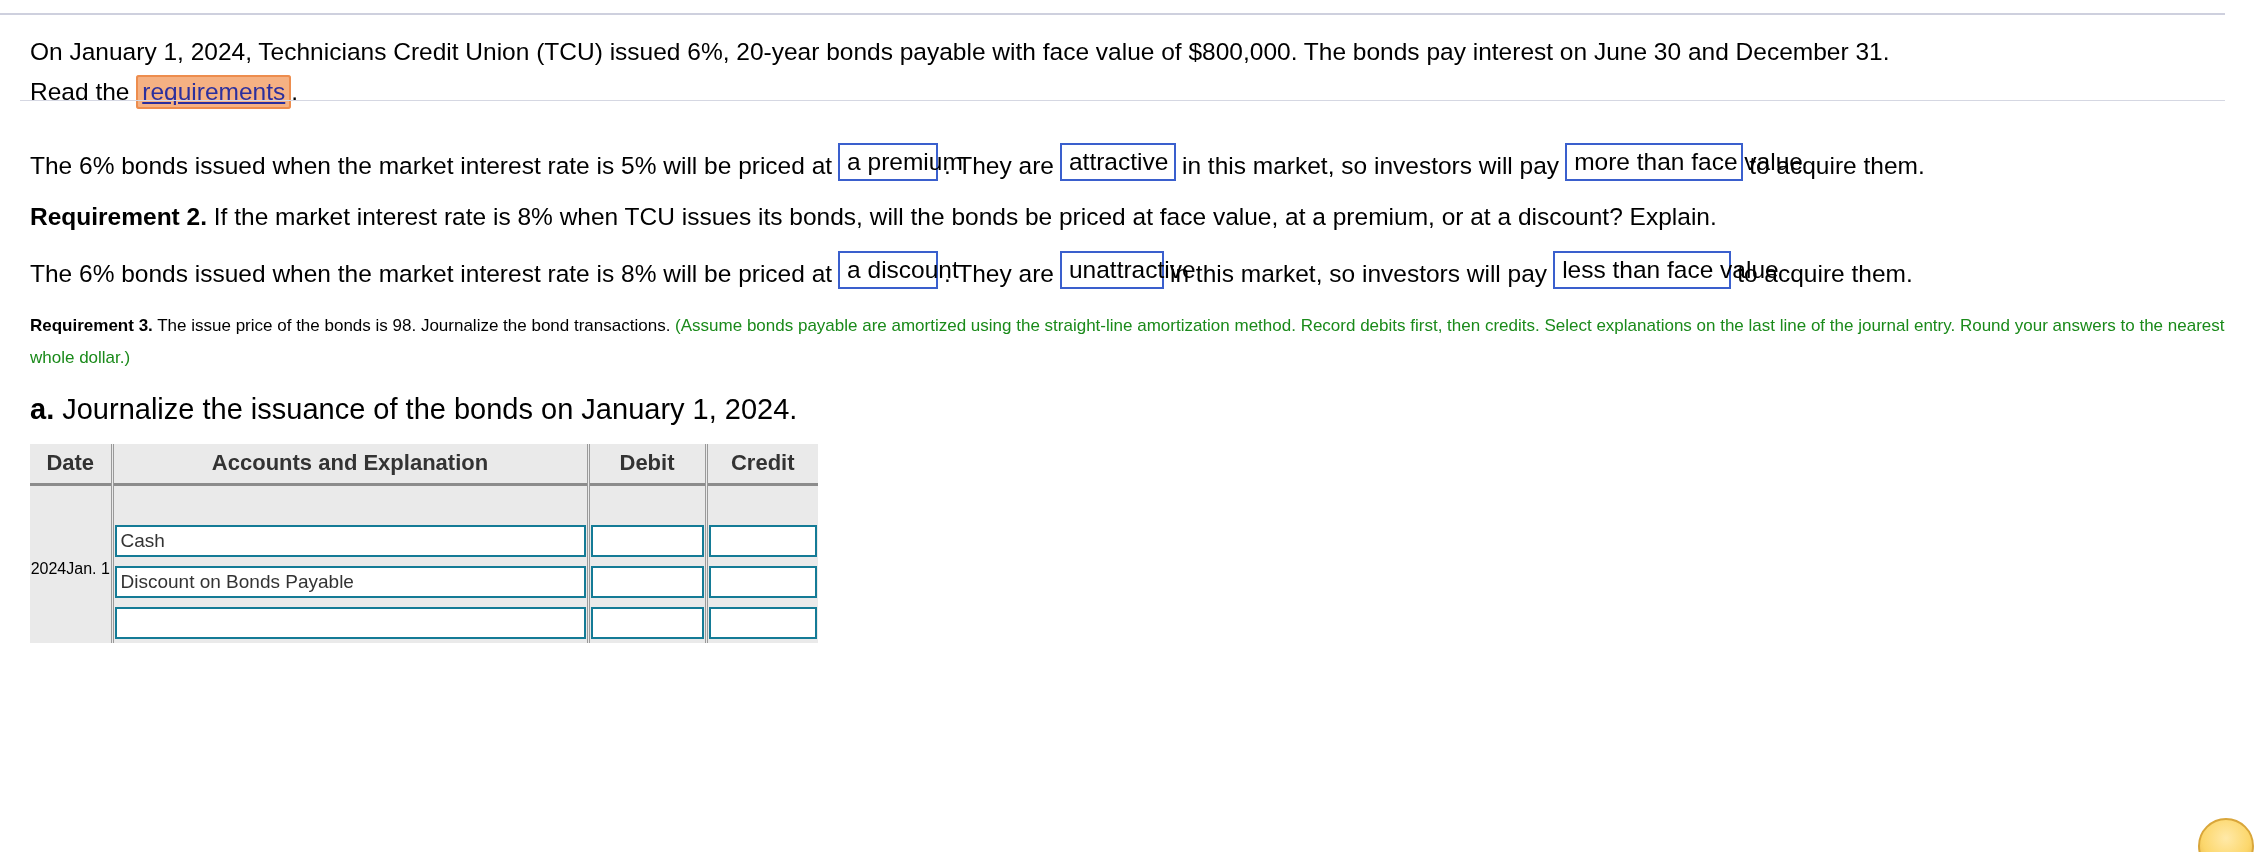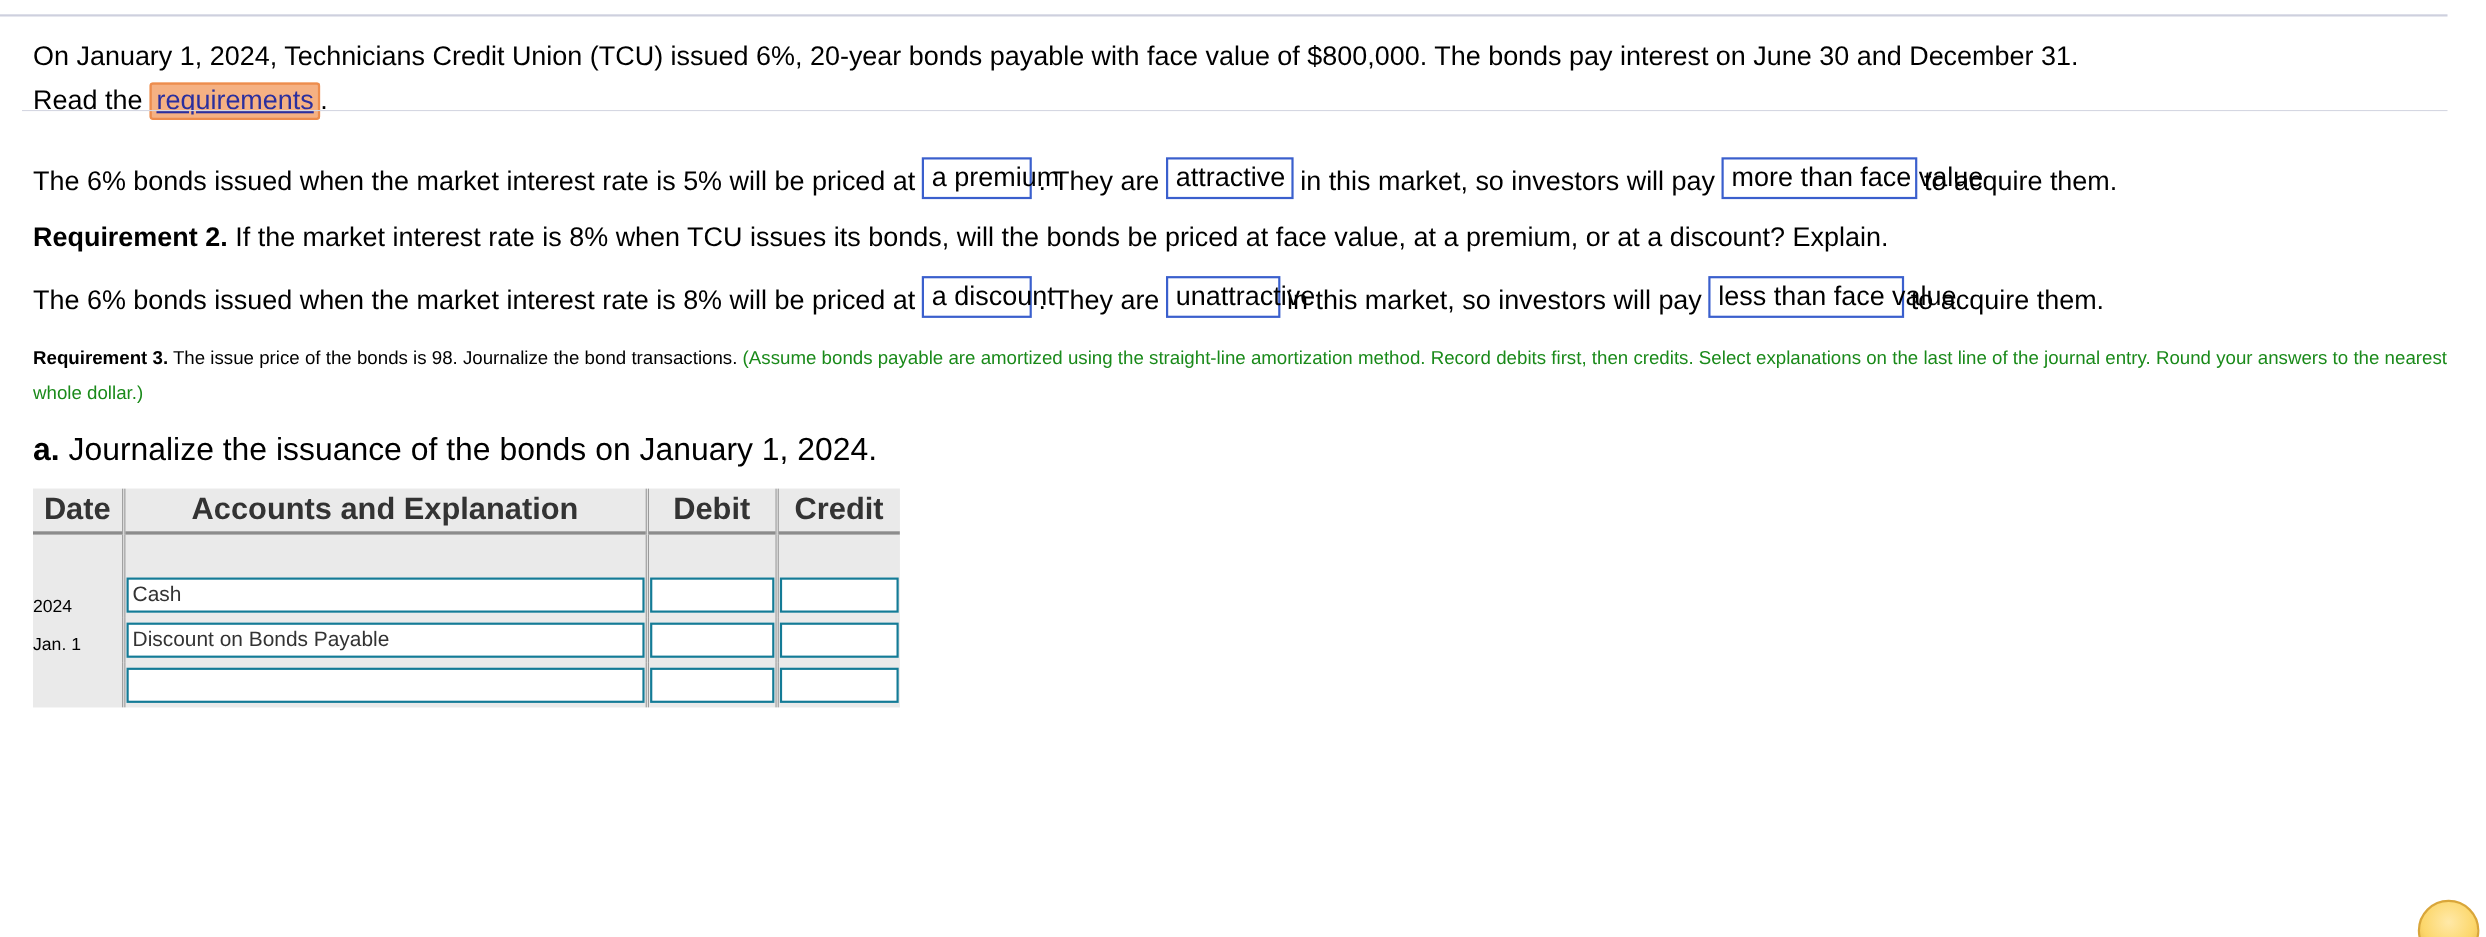--- a/index.html
+++ b/index.html
@@ -130,21 +130,21 @@
     width: 788px;
   }
   table.journal {
     border-collapse: collapse;
     table-layout: fixed;
     width: 788px;
     background: #eaeaea;
   }
   table.journal th {
     background: #eaeaea;
-    font-size: 28px;
+    font-size: 22px;
     font-weight: bold;
     color: #333333;
     height: 40px;
     text-align: center;
     border-bottom: 3px solid #8c8c8c;
     border-right: 3px double #9a9a9a;
     padding: 0 4px;
   }
   table.journal th.col-credit { border-right: none; }
   table.journal td {
@@ -154,21 +154,20 @@
     vertical-align: middle;
   }
   table.journal td.col-credit { border-right: none; }
 
   .col-date   { width: 82px; }
   .col-acct   { width: 476px; }
   .col-debit  { width: 118px; }
   .col-credit { width: 112px; }
   .date-stack {
     display: flex;
-    flex-direction: column;
     justify-content: center;
     height: 100%;
     padding-top: 9px;
     gap: 0px;
   }
   .date-stack div { height: 35px; line-height: 35px; }
 
   .cellbox {
     border: 2px solid #147b96;
     background: #ffffff;

